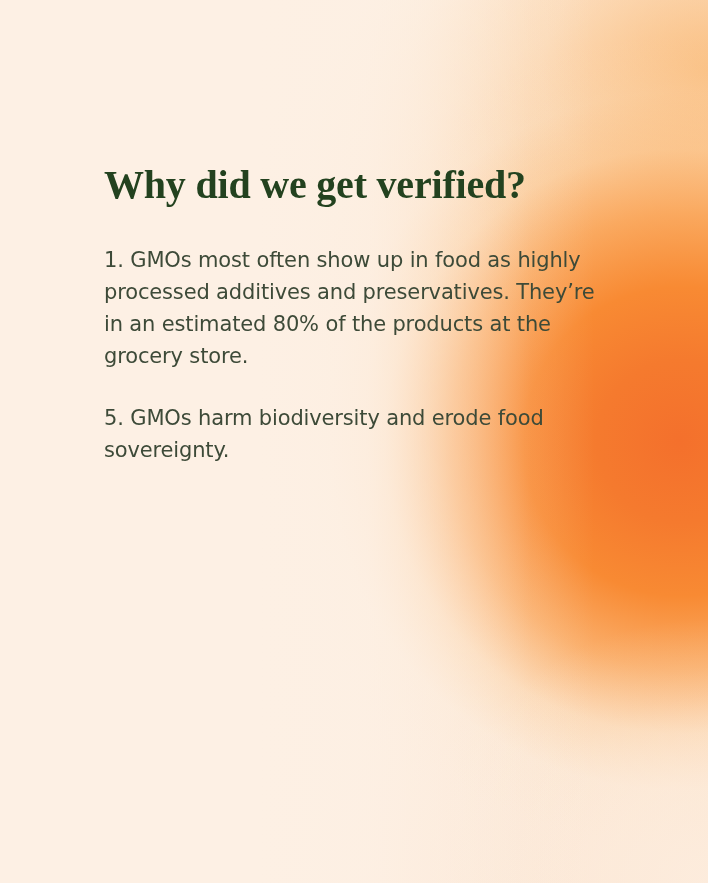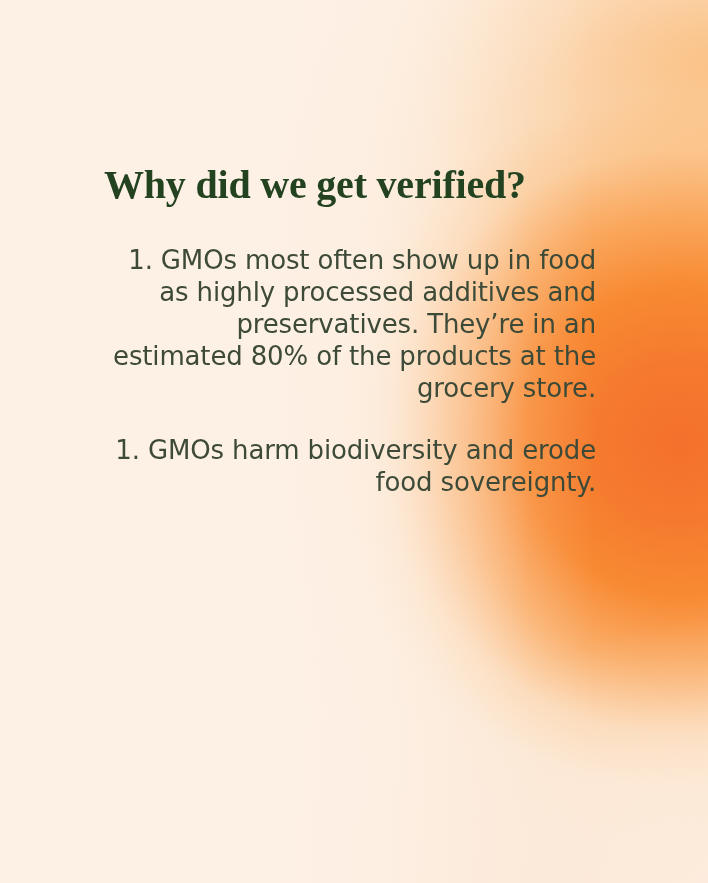--- a/index.html
+++ b/index.html
@@ -9,21 +9,20 @@
     background: #ffffff;
   }
 
   .canvas {
     position: relative;
     width: 708px;
     height: 883px;
     overflow: hidden;
     background-color: #FCEFE3;
     font-family: "Liberation Sans", sans-serif;
-    text-align: right;
     -webkit-font-smoothing: antialiased;
   }
 
   
   .bg-layer {
     position: absolute;
     inset: 0;
     pointer-events: none;
   }
 
@@ -120,21 +119,21 @@
     position: absolute;
     top: 244px;
     left: 0;
     width: 492px;
   }
 
   .para {
     margin: 0 0 30px 0;
     font-family: "DejaVu Sans", "Liberation Sans", sans-serif;
     font-weight: 400;
-    font-size: 26px;
+    font-size: 21px;
     line-height: 32px;
     letter-spacing: -0.15px;
     color: #3D4A38;
   }
 
   .para:last-child {
     margin-bottom: 0;
   }
 </style>
 </head>
@@ -148,17 +147,17 @@
   <div class="bg-layer bg-blob"></div>
   <div class="bg-layer bg-fadeout"></div>
   <div class="bg-layer bg-veil"></div>
 
   <div class="content">
 
     <h1 class="headline">Why did we get verified?</h1>
 
     <div class="body-block">
       <p class="para">1. GMOs most often show up in food as highly processed additives and preservatives. They’re in an estimated 80% of the products at the grocery store.</p>
-      <p class="para">1. GMOs harm biodiversity and erode food sovereignty.</p>
+      <p class="para">5. GMOs harm biodiversity and erode food sovereignty.</p>
     </div>
 
   </div>
 </div>
 
 </body></html>

